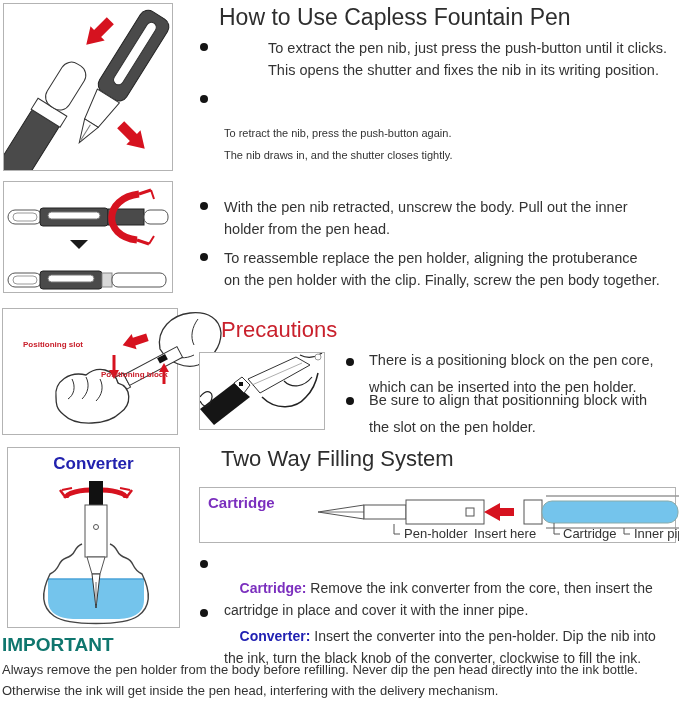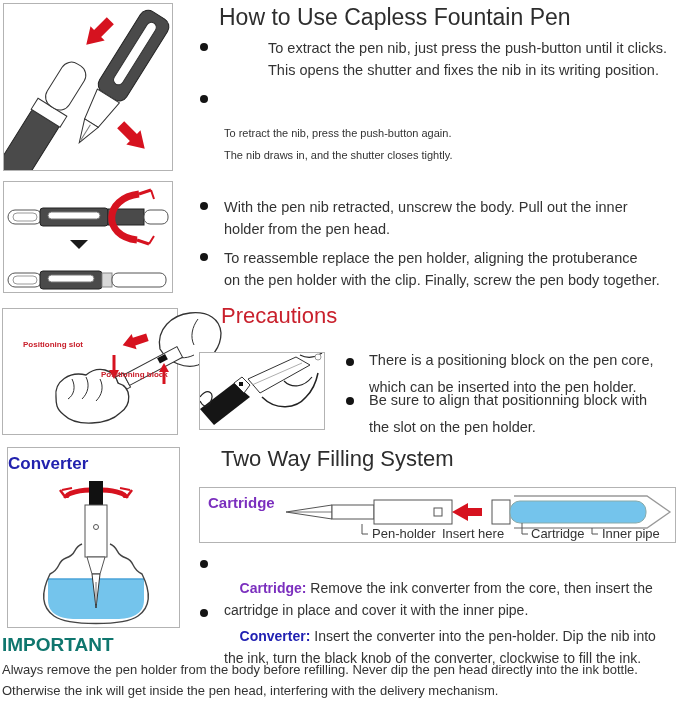--- a/index.html
+++ b/index.html
@@ -13,21 +13,21 @@
   .h2 { font-size:23px; color:#2d2d2d; white-space:pre; }
   .h2red { font-size:22px; color:#c9202c; white-space:pre; }
   .btext { font-size:14px; line-height:22px; white-space:pre; color:#333; }
   .btext-prec { font-size:14.5px; line-height:27px; white-space:pre; color:#333; }
   .dot { position:absolute; width:8px; height:8px; border-radius:50%; background:#141414; }
   .lead-purple { font-weight:bold; color:#7b2fbe; }
   .lead-navy { font-weight:bold; color:#2121b2; }
   .imp-title { font-size:19px; font-weight:bold; color:#0f766e; white-space:pre; }
   .imp-line { font-size:13px; color:#333; white-space:pre; }
   .pos-label { position:absolute; font-size:8px; font-weight:bold; color:#c9202c; white-space:pre; }
-  .conv-label { position:absolute; left:0; right:0; top:6px; font-size:17px; font-weight:bold; color:#2222ae; }
+  .conv-label { position:absolute; left:0; right:0; top:6px; text-align:center; font-size:17px; font-weight:bold; color:#2222ae; }
   .cart-label { position:absolute; left:8px; top:6px; font-size:15px; font-weight:bold; color:#7b2fbe; }
   svg { display:block; }
   svg text { font-family:"Liberation Sans", sans-serif; font-size:13px; fill:#333; }
 </style>
 </head>
 <body>
 
 <div id="frame">
 
   <div class="illus-box" style="left:3px; top:3px; width:170px; height:168px;">
@@ -154,21 +154,21 @@
   <div class="abs btext" style="left:224px; top:89px; font-size:11px;margin-top:33px;">To retract the nib, press the push-button again.
 The nib draws in, and the shutter closes tightly.</div>
 
   <span class="dot" style="left:200px; top:202px;"></span>
   <div class="abs btext" style="left:224px; top:196px; font-size:14.5px;">With the pen nib retracted, unscrew the body. Pull out the inner
 holder from the pen head.</div>
   <span class="dot" style="left:200px; top:253px;"></span>
   <div class="abs btext" style="left:224px; top:247px; font-size:14.5px;">To reassemble replace the pen holder, aligning the protuberance
 on the pen holder with the clip. Finally, screw the pen body together.</div>
 
-  <div class="abs h2red" style="left:221px; top:303px;">Precautions</div>
+  <div class="abs h2red" style="left:221px; top:317px;">Precautions</div>
 
   <div class="illus-box" style="left:199px; top:352px; width:126px; height:78px;">
     <svg width="124" height="76" viewBox="0 0 124 76">
       <polygon points="0,56 34,30 50,44 14,72" fill="#151515"></polygon>
       <polygon points="34,30 42,24 50,32 44,40" fill="#fff" stroke="#333"></polygon>
       <rect x="39" y="29" width="4" height="4" fill="#111"></rect>
       <polygon points="48,26 96,4 110,12 60,40" fill="#fff" stroke="#333"></polygon>
       <line x1="52" y1="32" x2="102" y2="10" stroke="#999" stroke-width="0.8"></line>
       <path d="M62,44 C76,58 96,56 106,44 C112,38 116,30 118,20" fill="none" stroke="#222" stroke-width="1.5"></path>
       <path d="M84,28 C92,36 104,34 112,24" fill="none" stroke="#222" stroke-width="1.2"></path>
@@ -180,21 +180,21 @@
 
   <span class="dot" style="left:346px; top:358px;"></span>
   <div class="abs btext-prec" style="left:369px; top:347px;">There is a positioning block on the pen core,
 which can be inserted into the pen holder.</div>
   <span class="dot" style="left:346px; top:397px;"></span>
   <div class="abs btext-prec" style="left:369px; top:387px;">Be sure to align that positionning block with
 the slot on the pen holder.</div>
 
   <div class="abs h2" style="left:221px; top:446px; font-size:22px;">Two Way Filling System</div>
 
-  <div class="illus-box" style="left:199px; top:487px; width:477px; height:56px;">
+  <div class="illus-box" style="left:199px; top:487px; width:477px; height:56px;padding-left:32px;">
     <div class="cart-label">Cartridge</div>
     <svg width="475" height="54" viewBox="0 0 475 54">
 
       <g>
         <polygon points="86,24 132,17 132,31" fill="#fff" stroke="#555"></polygon>
         <line x1="88" y1="24" x2="132" y2="24" stroke="#555" stroke-width="0.8"></line>
         <rect x="132" y="17" width="42" height="14" fill="#fff" stroke="#555"></rect>
         <rect x="174" y="12" width="78" height="24" fill="#fff" stroke="#555"></rect>
         <rect x="234" y="20" width="8" height="8" fill="#fff" stroke="#555"></rect>
       </g>

